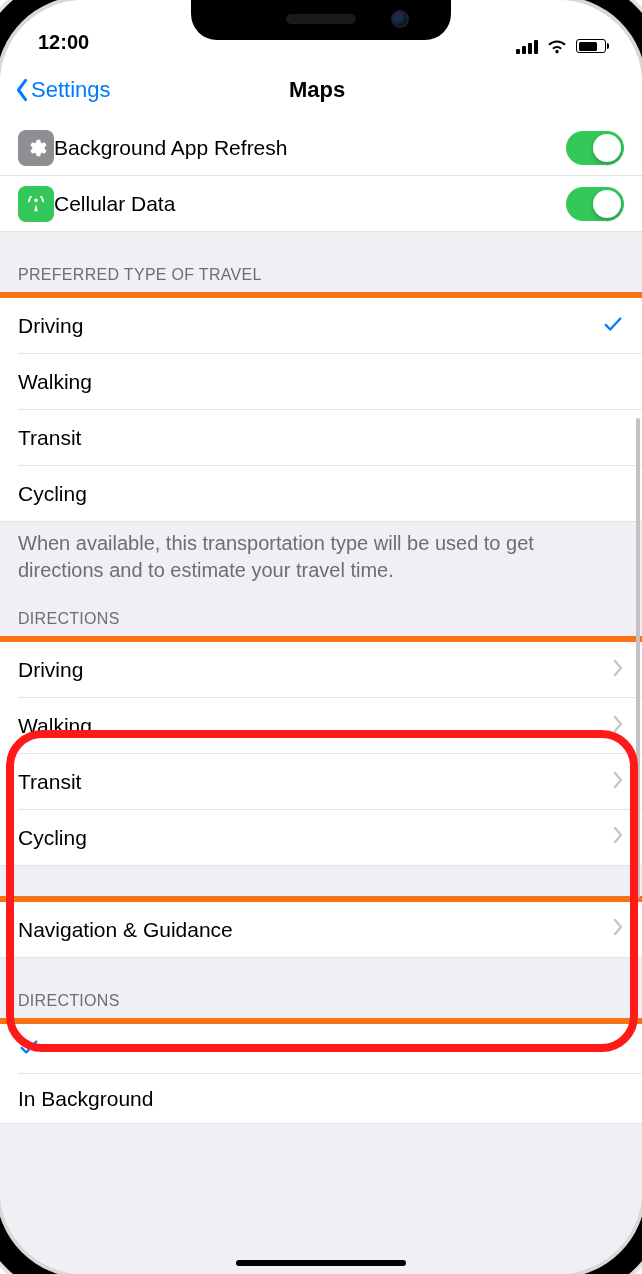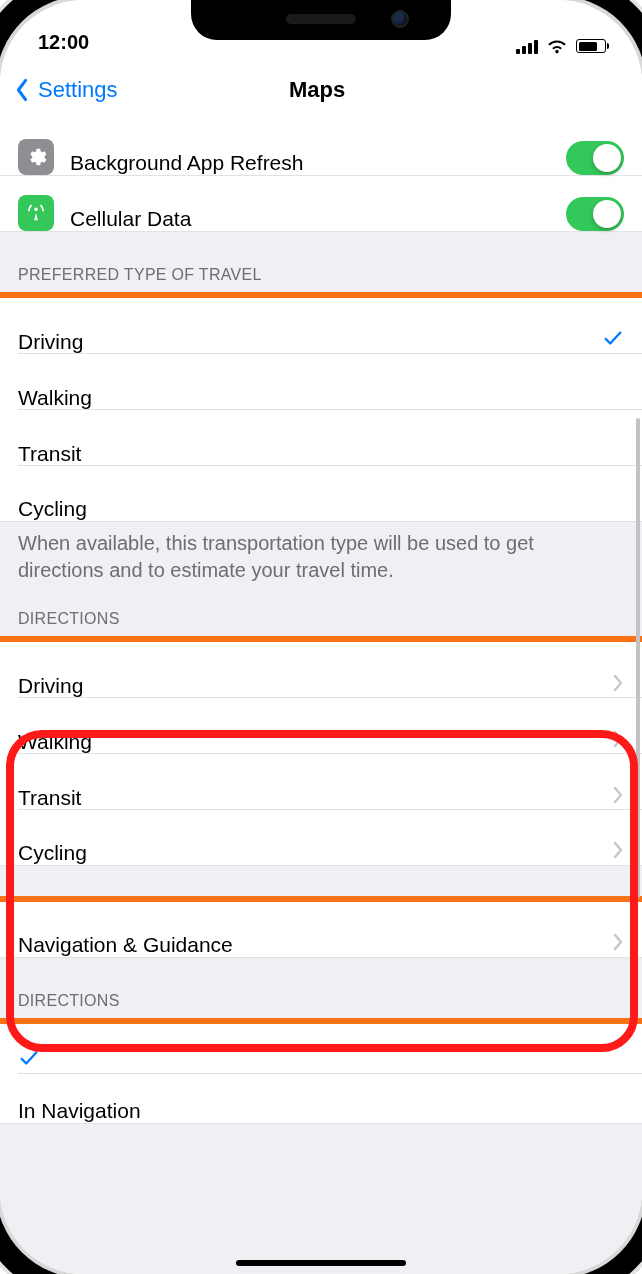--- a/index.html
+++ b/index.html
@@ -90,21 +90,21 @@
     .battery i { position:absolute; left:1.5px; top:1.5px; bottom:1.5px; width:65%; background:#000; border-radius:1.5px; }
 
     .nav-bar {
       height: 60px;
       display:flex;
       align-items:center;
       position:relative;
       padding: 0 14px;
     }
     .nav-back {
-      display:flex; align-items:center; gap:8px;
+      display:flex; align-items:center; gap:1px;
       color:#007aff; font-size:22px;
       cursor:pointer;
     }
     .nav-back svg { width: 16px; height: 24px; }
     .nav-title {
       position:absolute;
       left:0; right:8px;
       text-align:center;
       font-size:22px;
       font-weight:600;
@@ -116,22 +116,22 @@
       top: 120px; bottom: 0; left:0; right:0;
       overflow: hidden;
       background: #efeff4;
     }
 
     .cell {
       background:#fff;
       min-height:56px;
       padding: 0 18px;
       display:flex;
-      align-items:flex-end;
-      gap:16px;
+      align-items:center;
+      gap:0;
       border-bottom: 1px solid #e2e2e5;
       font-size:21px;
     }
     .cell .label { flex:1; color:#000; }
     .cell.icon-cell .app-icon {
       width:36px; height:36px; border-radius:8px;
       display:flex; align-items:center; justify-content:center;
       flex-shrink:0;
     }
     .icon-grey { background:#8e8e93; }
@@ -326,21 +326,21 @@
       </div>
 
       <div class="section-header">DIRECTIONS</div>
       <div class="group group-top">
         <div class="cell" style="min-height:50px">
           <span class="check"><svg viewBox="0 0 24 24">
                 <polyline points="4,13 9,18 20,6" stroke-linecap="round" stroke-linejoin="round"></polyline>
               </svg></span>
         </div>
         <div class="cell" style="min-height:50px">
-          <span class="label">In Navigation</span>
+          <span class="label">In Background</span>
         </div>
       </div>
 
       <div class="scroll-hint"></div>
       <div class="annot-box"></div>
     </div>
 
     <div class="home-indicator"></div>
   </div>
 </div>

